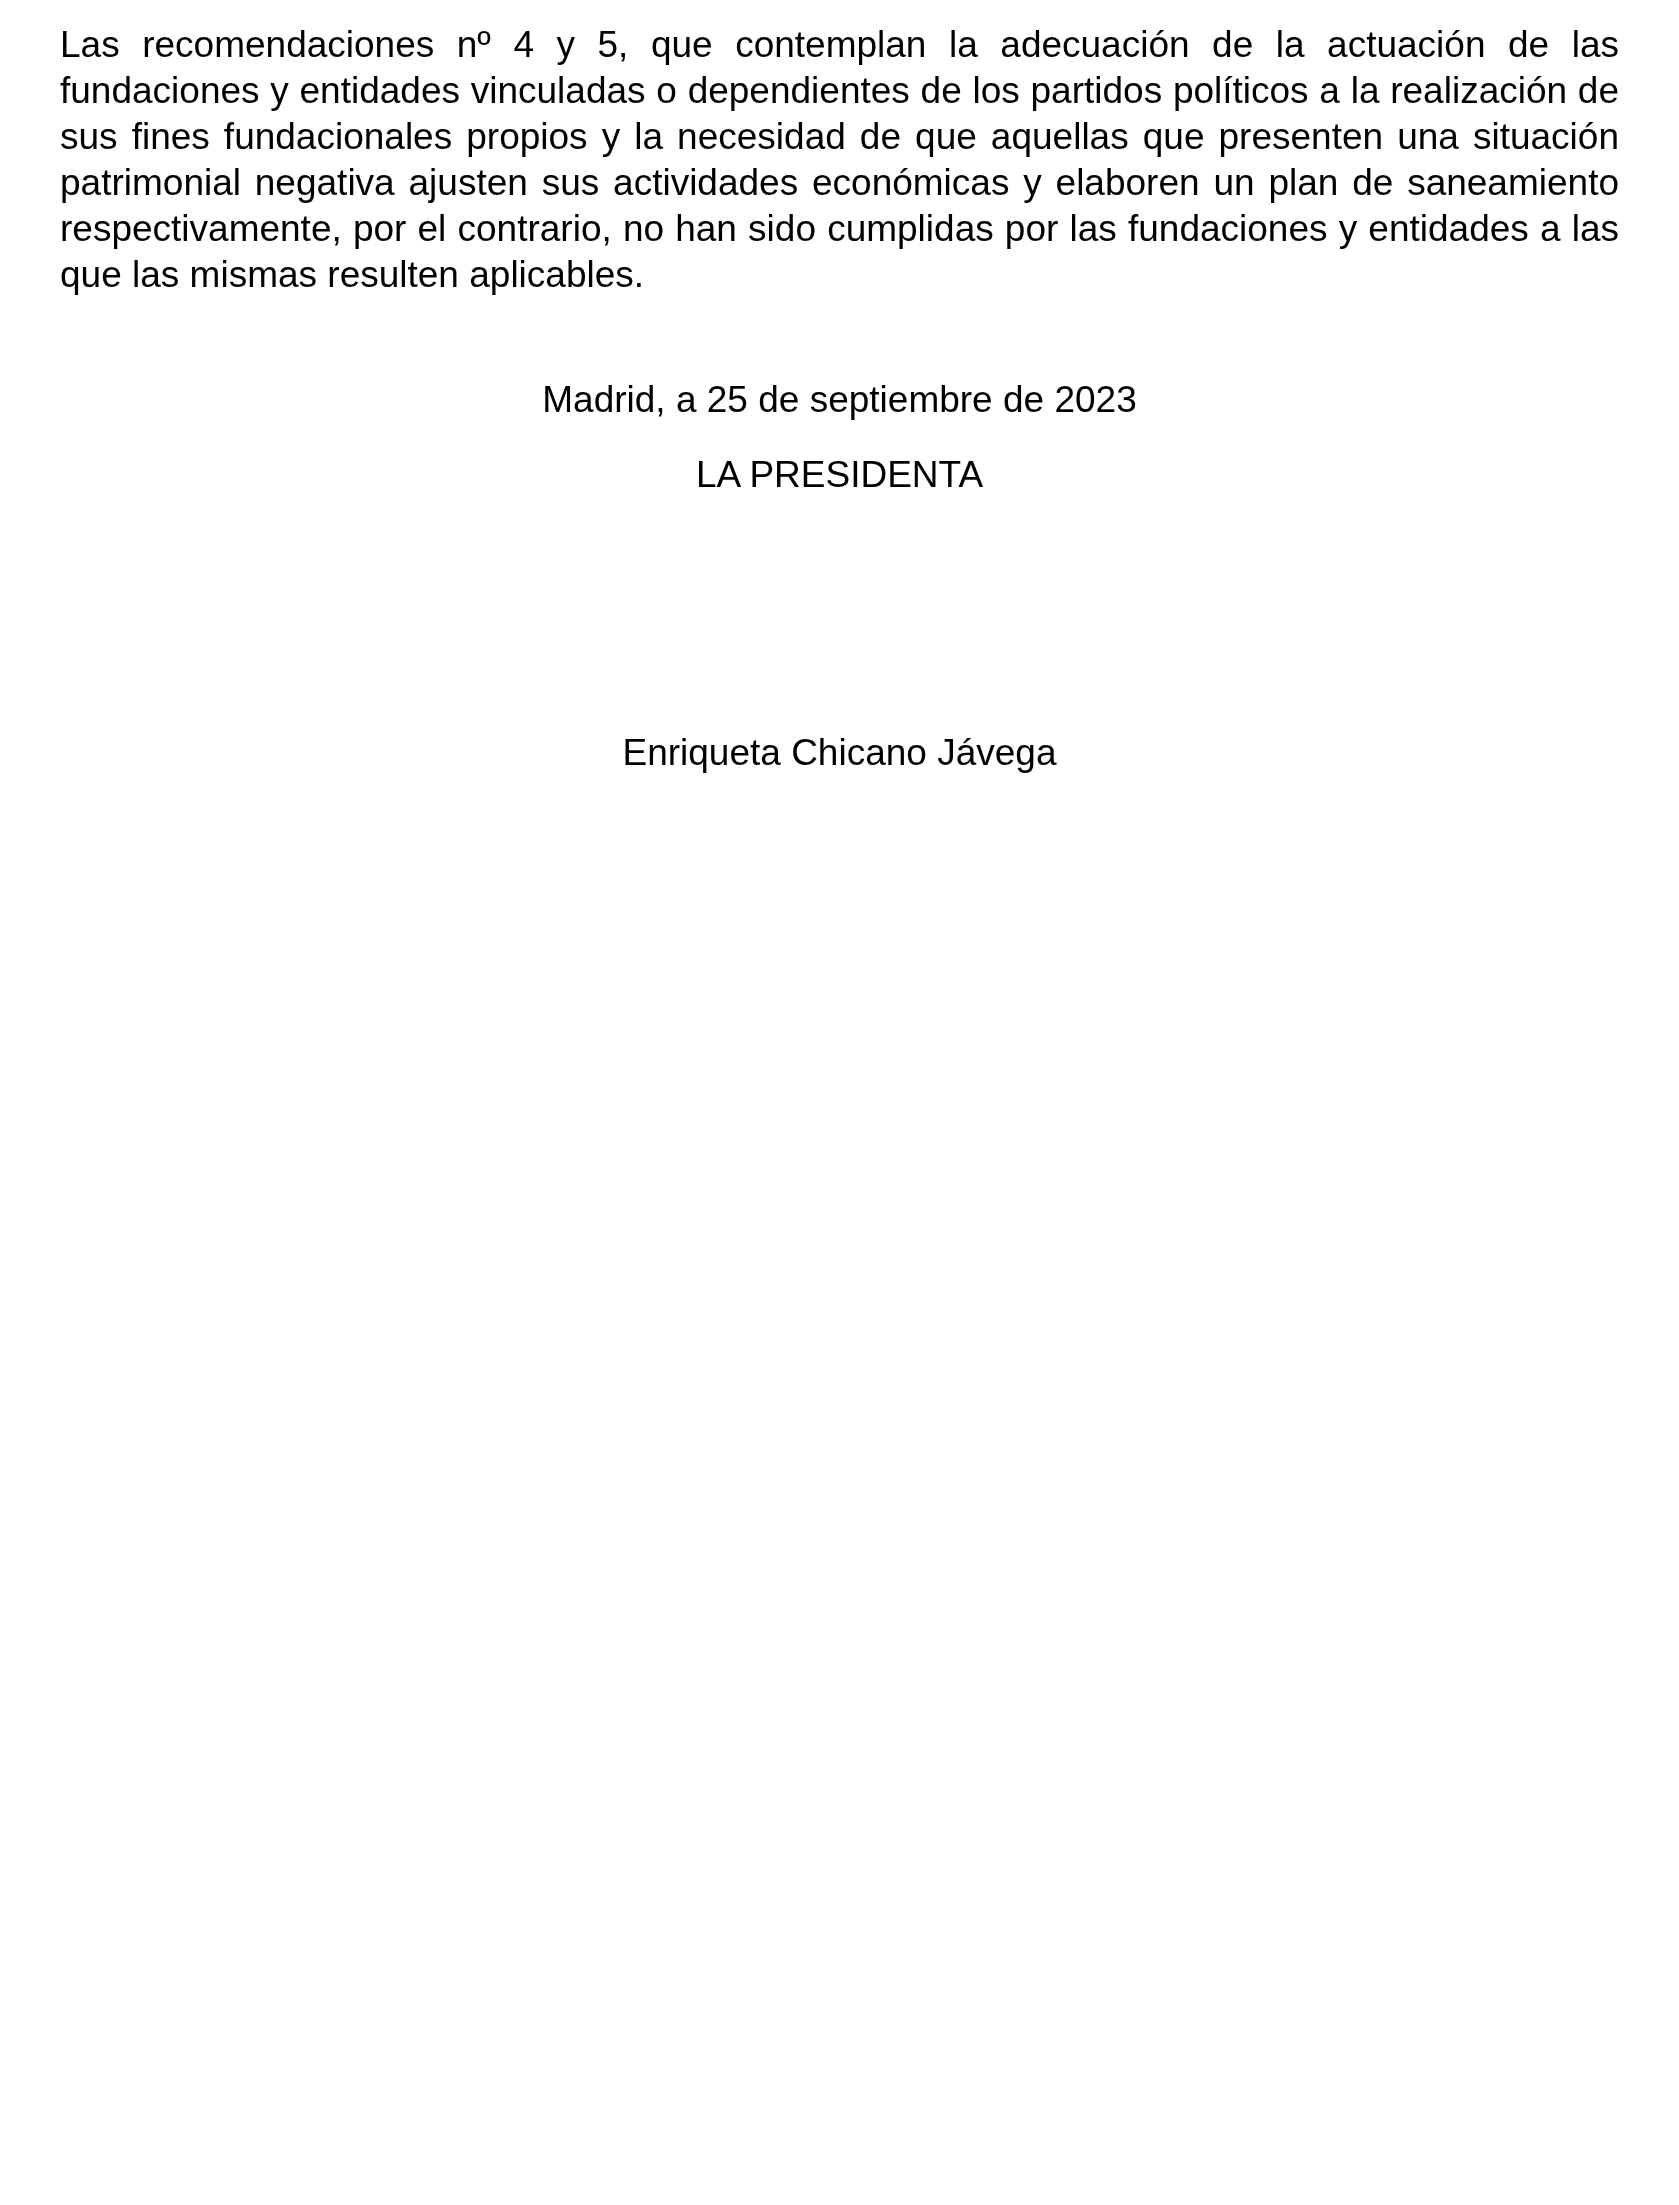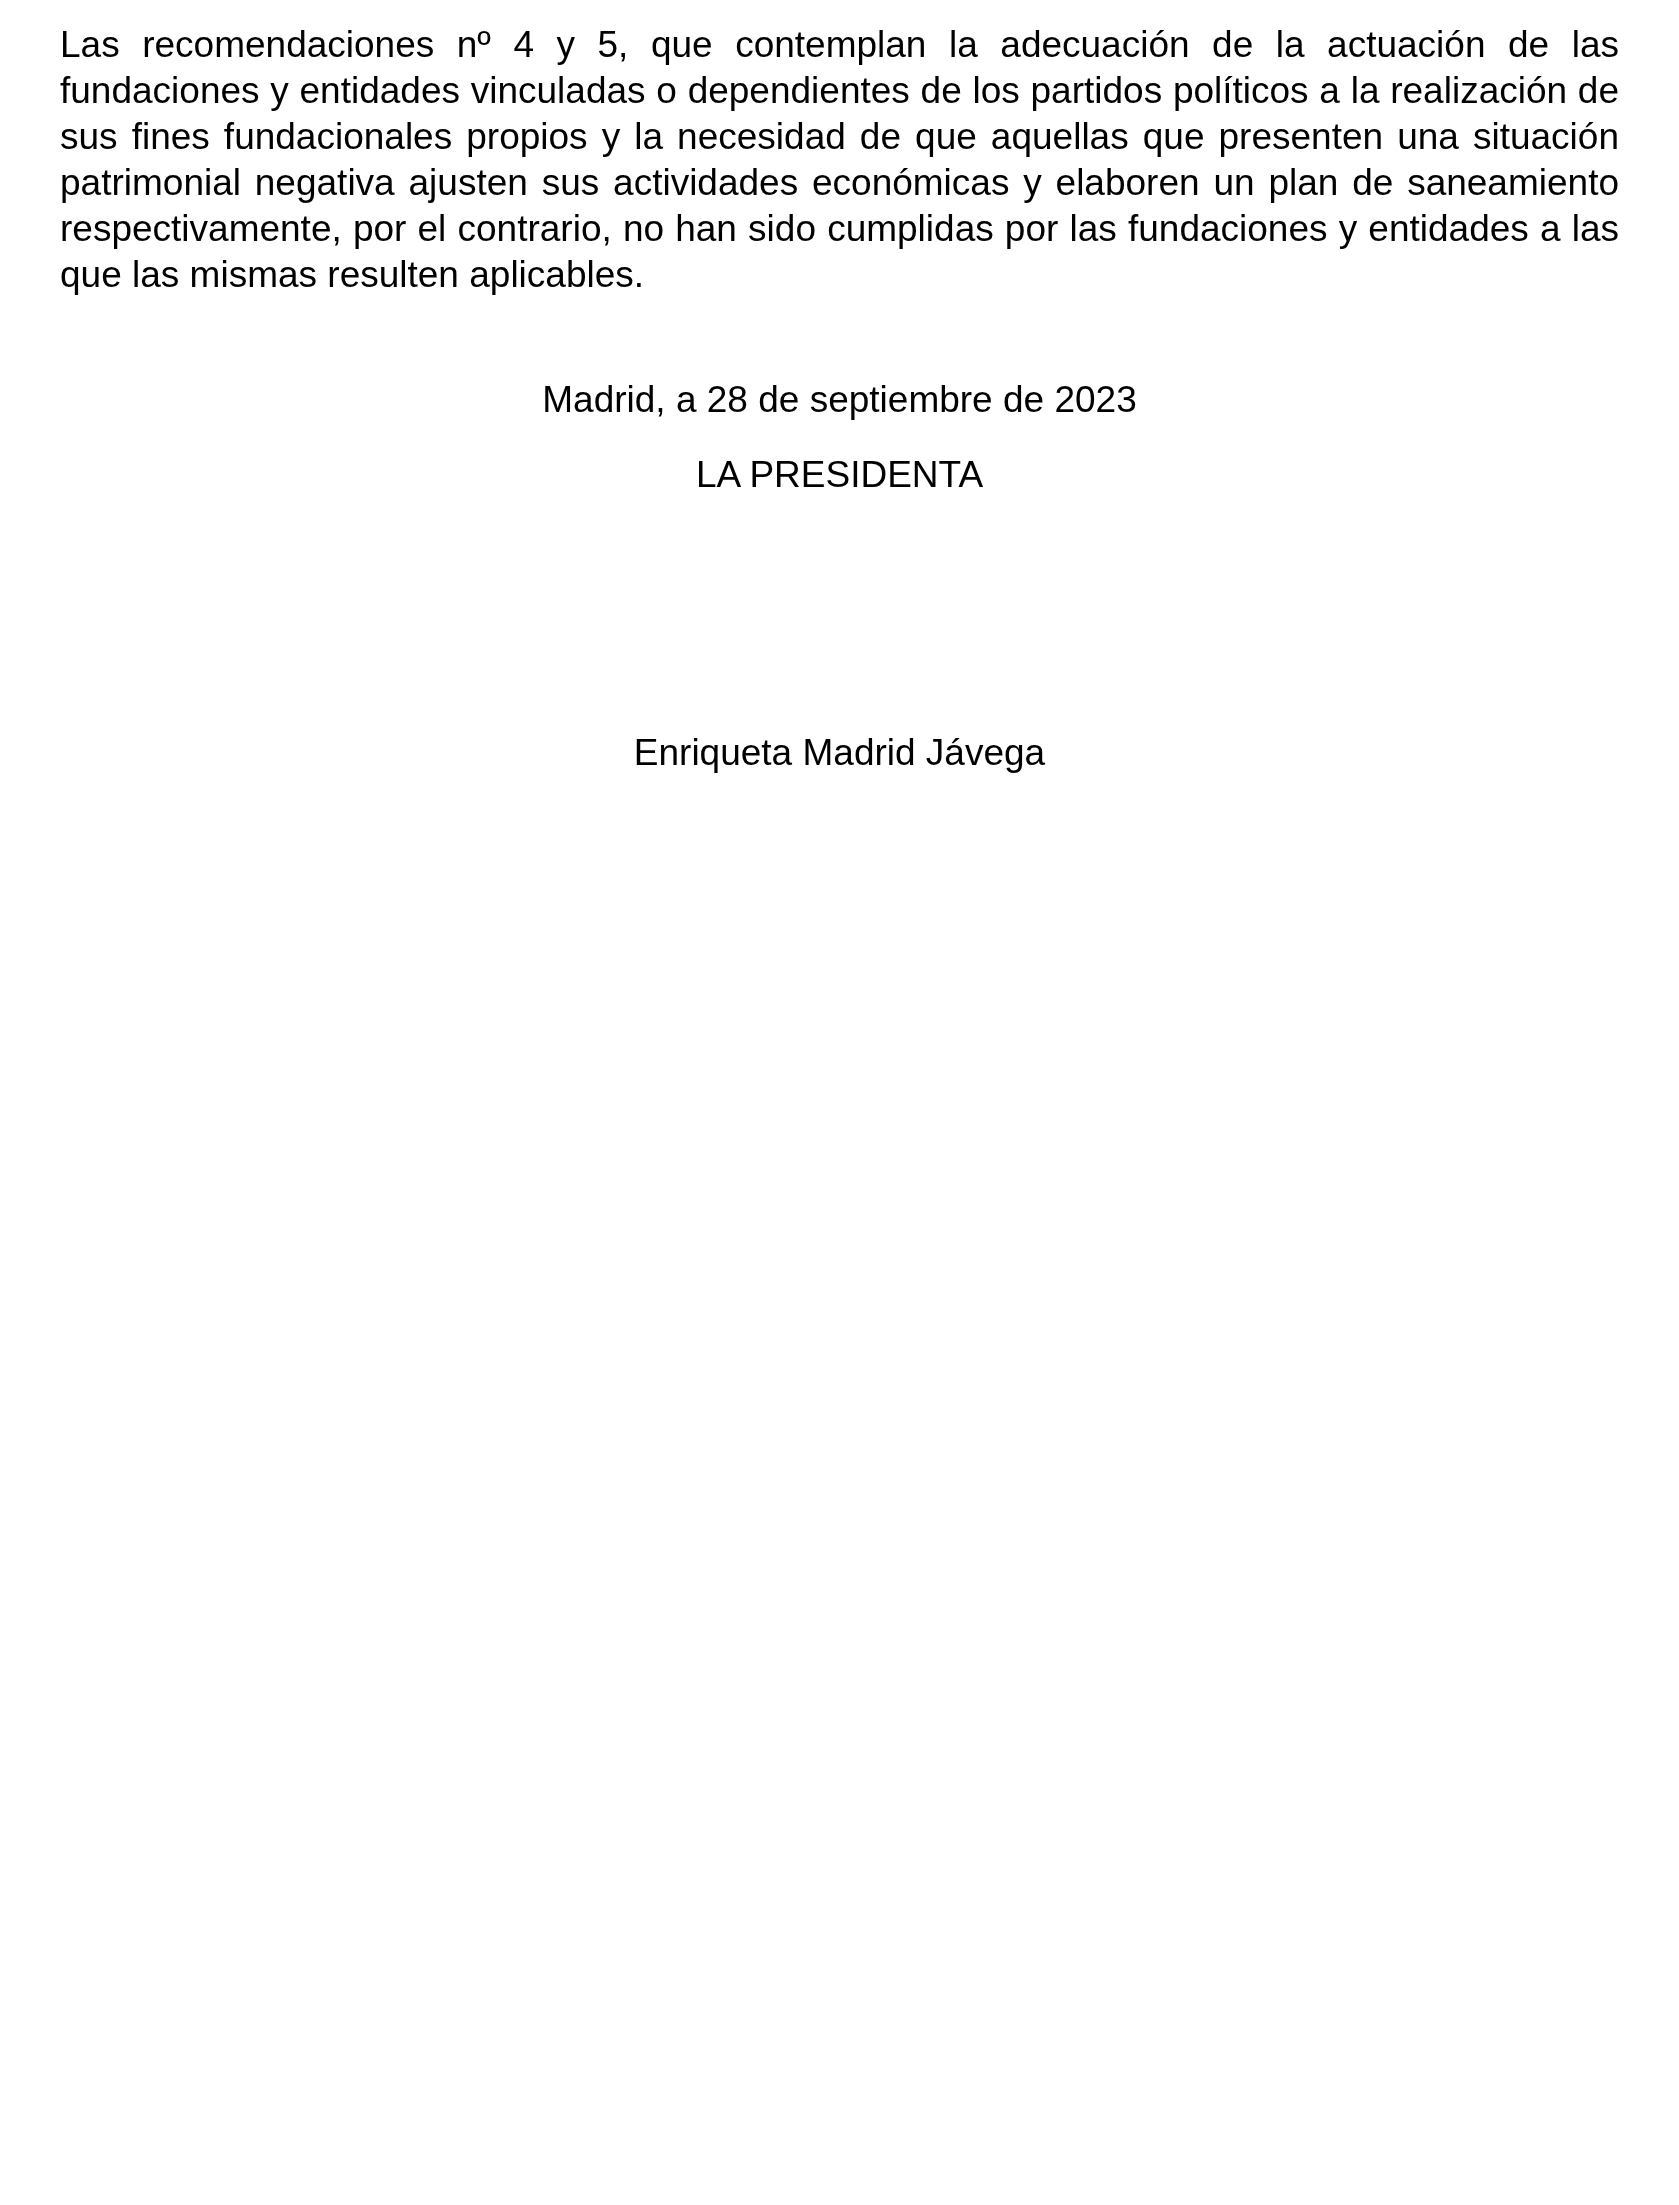--- a/index.html
+++ b/index.html
@@ -39,19 +39,19 @@
   .date-line { margin: 0 0 29px 0; }
   .role-line { margin: 0 0 232px 0; }
   .name-line { margin: 0; }
 </style>
 </head>
 <body>
 
 <div class="page">
   <p class="body-paragraph">Las recomendaciones nº 4 y 5, que contemplan la adecuación de la actuación de las fundaciones y entidades vinculadas o dependientes de los partidos políticos a la realización de sus fines fundacionales propios y la necesidad de que aquellas que presenten una situación patrimonial negativa ajusten sus actividades económicas y elaboren un plan de saneamiento respectivamente, por el contrario, no han sido cumplidas por las fundaciones y entidades a las que las mismas resulten aplicables.</p>
 
-  <p class="centered-line date-line">Madrid, a 28 de septiembre de 2023</p>
+  <p class="centered-line date-line">Madrid, a 25 de septiembre de 2023</p>
 
   <p class="centered-line role-line">LA PRESIDENTA</p>
 
-  <p class="centered-line name-line">Enriqueta Madrid Jávega</p>
+  <p class="centered-line name-line">Enriqueta Chicano Jávega</p>
 </div>
 
 
 </body></html>

